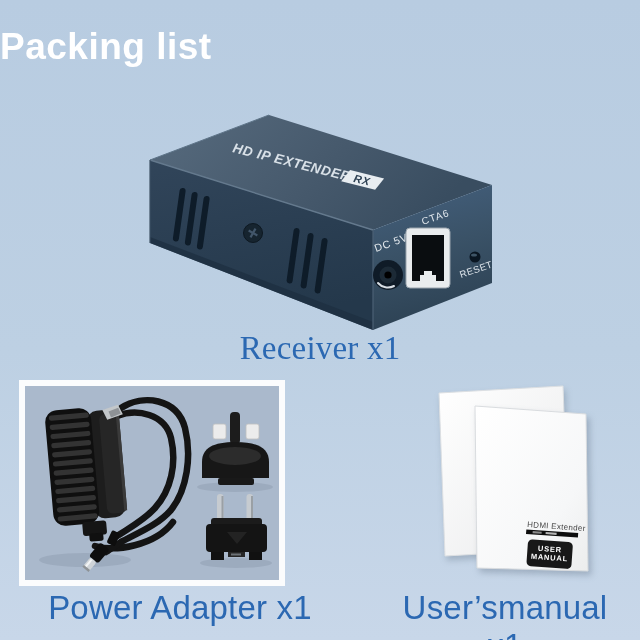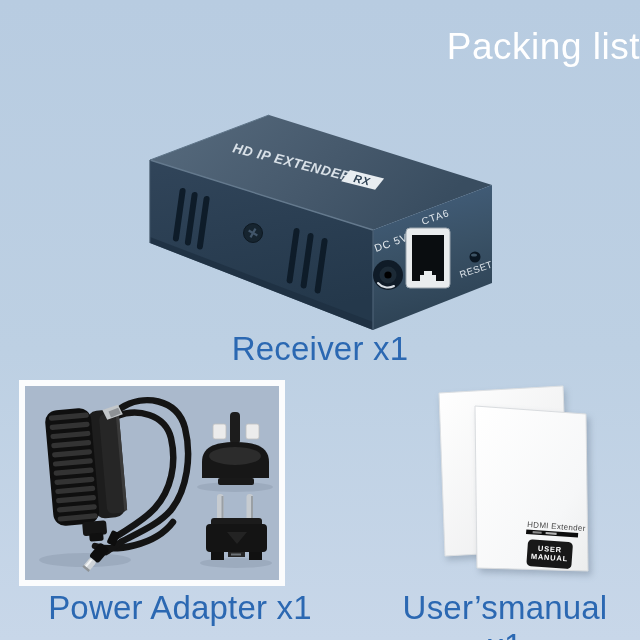--- a/index.html
+++ b/index.html
@@ -2,28 +2,28 @@
 <html><head>
 <meta charset="utf-8">
 <style>
   html,body{margin:0;padding:0;}
   .stage{
     position:relative;width:640px;height:640px;overflow:hidden;
     background:linear-gradient(180deg,#b8cce1 0%,#bdd0e3 55%,#c8d7e9 100%);
     font-family:"Liberation Sans",sans-serif;
   }
   .page-title{
-    position:absolute;top:26px;left:0;width:640px;text-align:right;
-    font-size:37px;font-weight:400;letter-spacing:.5px;color:#fff;margin:0;
+    position:absolute;top:26px;left:0;width:640px;text-align:left;
+    font-size:37px;font-weight:700;letter-spacing:.5px;color:#fff;margin:0;
   }
   .item-label{
     position:absolute;text-align:center;font-size:33px;font-weight:400;
     color:#2b68b2;letter-spacing:.2px;
   }
-  .lbl-receiver{top:330px;left:0;width:640px;}
+  .lbl-receiver{top:330px;left:0;width:640px;font-family:Liberation Serif, serif;}
   .lbl-power{top:589px;left:25px;width:270px;margin-left:20px;}
   .lbl-manual{top:589px;left:390px;width:230px;}
   .receiver-wrap{position:absolute;left:140px;top:100px;width:360px;height:235px;}
   .power-frame{
     position:absolute;left:19px;top:380px;width:266px;height:206px;
     background:#fbfcfd;box-sizing:border-box;padding:6px;
   }
   .power-frame svg{display:block;}
   .manual-wrap{position:absolute;left:425px;top:378px;width:200px;height:205px;}
   svg text{font-family:"Liberation Sans",sans-serif;}

